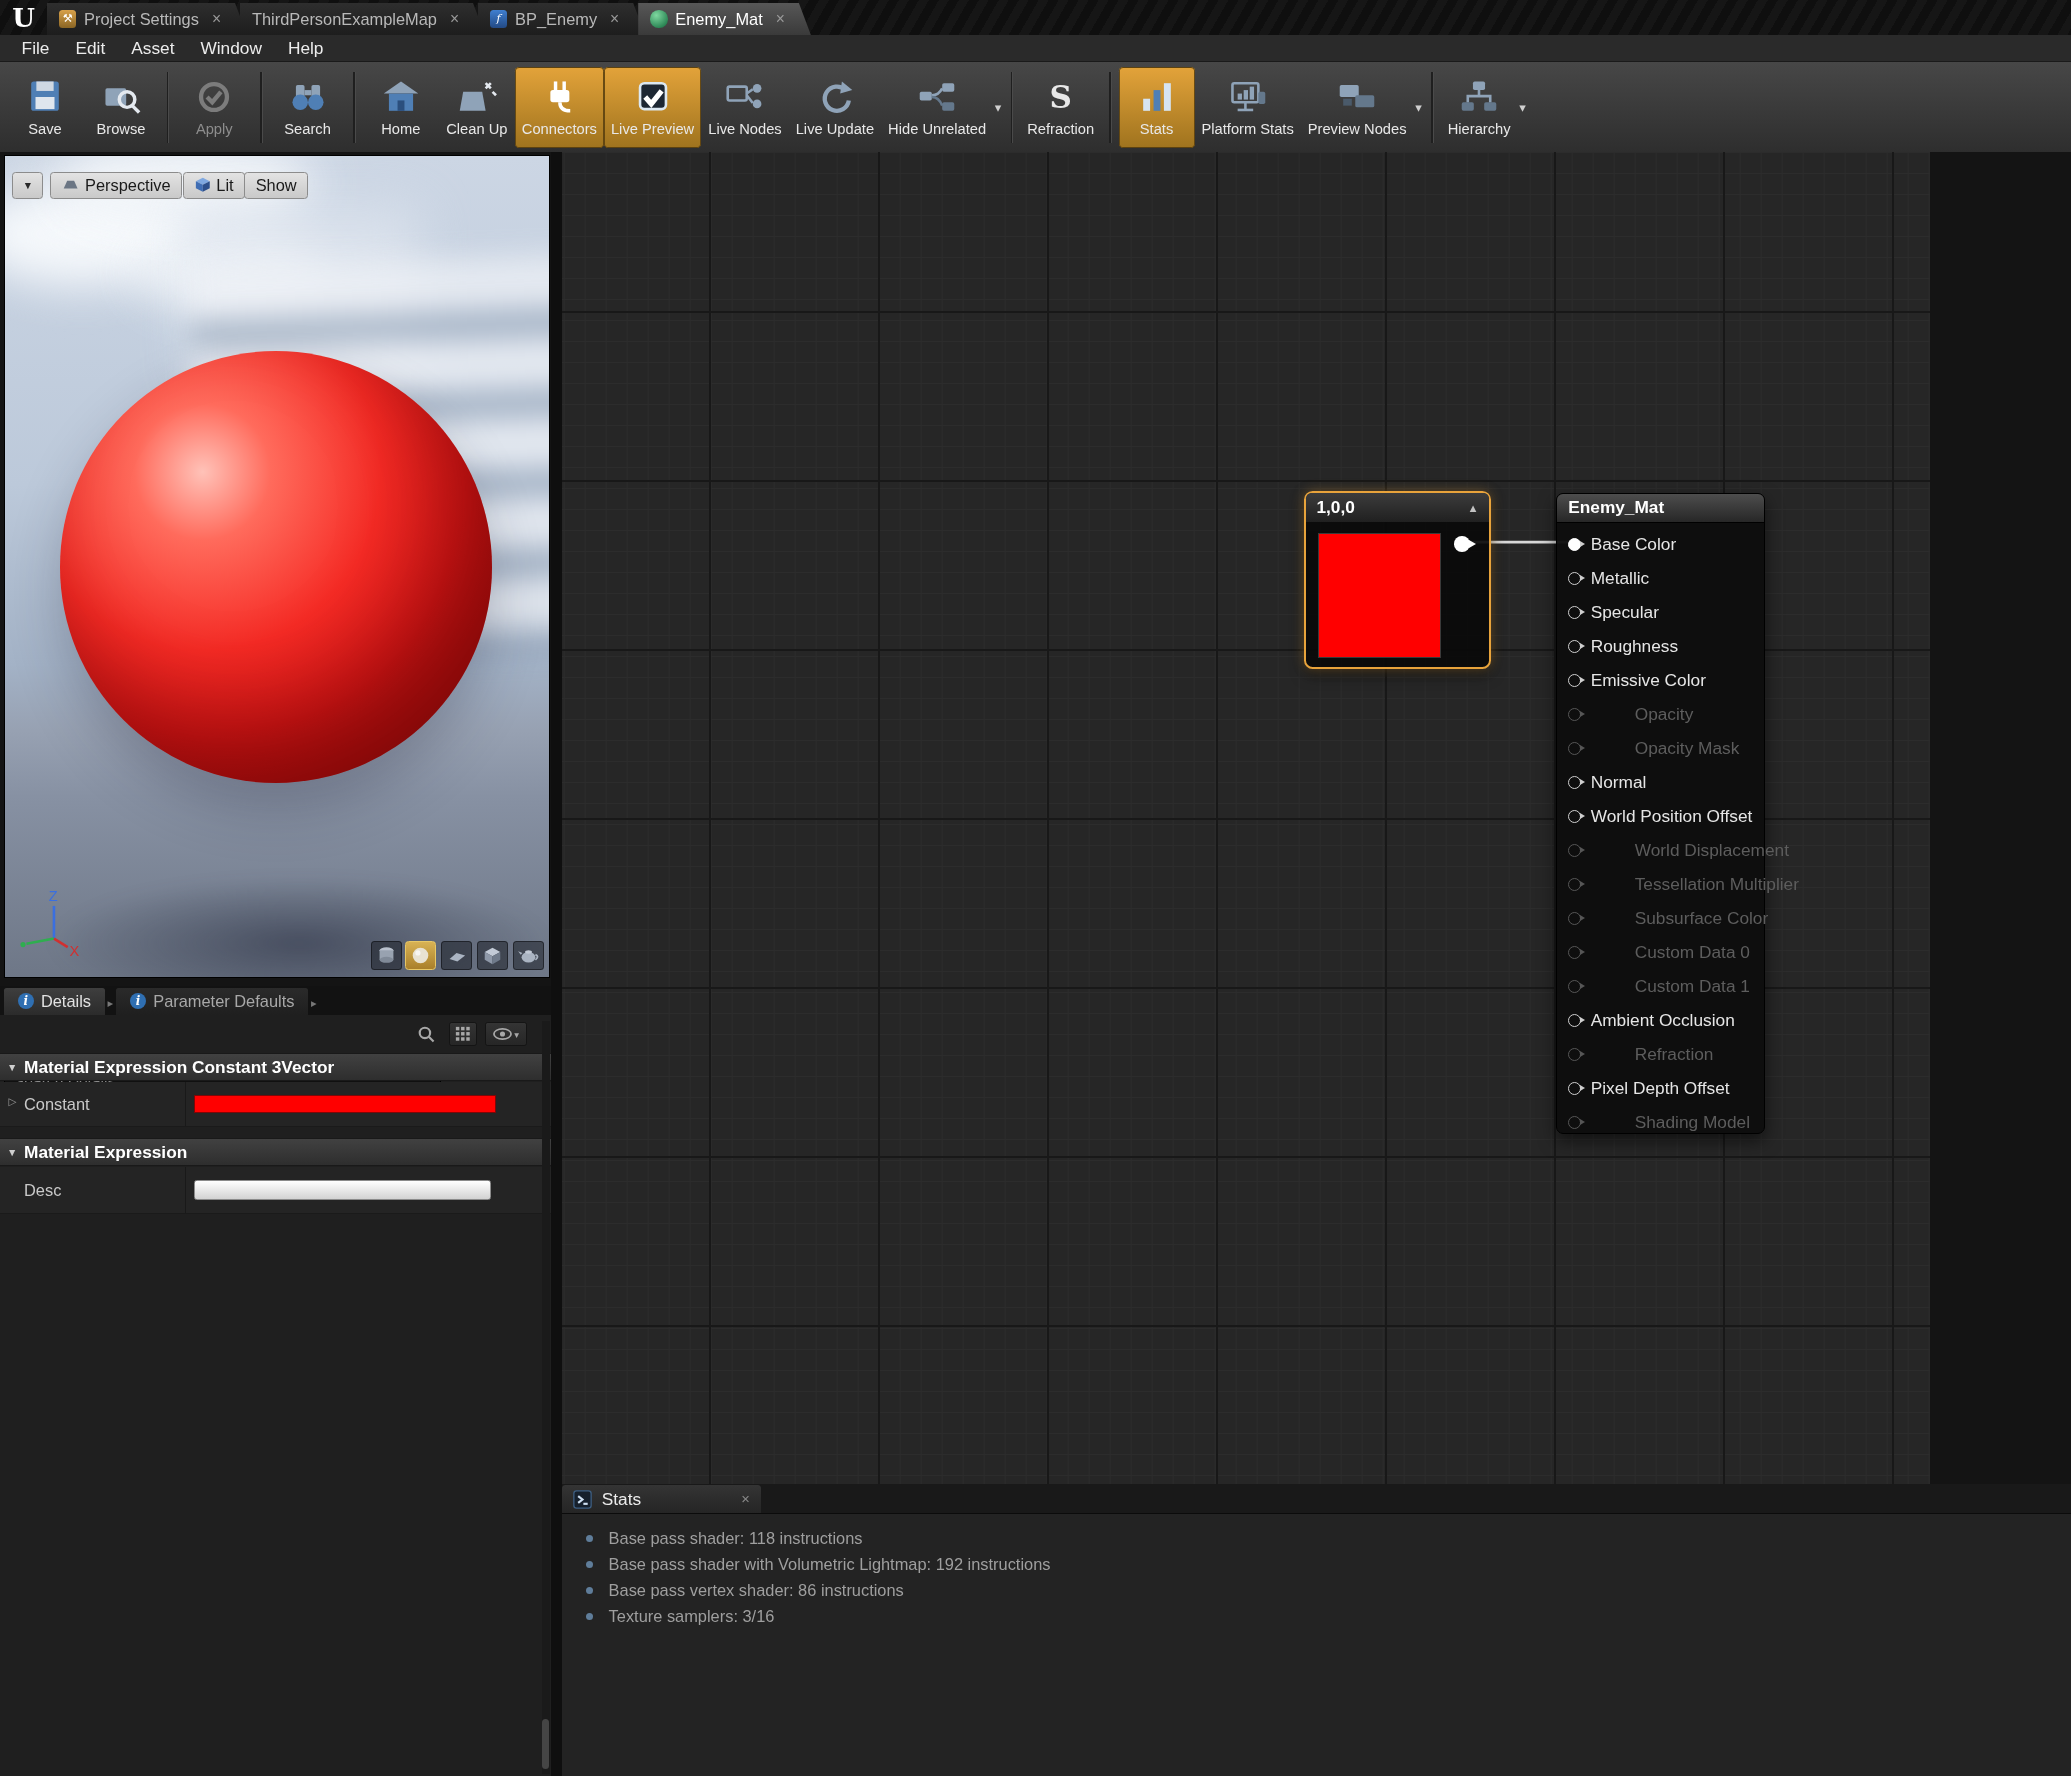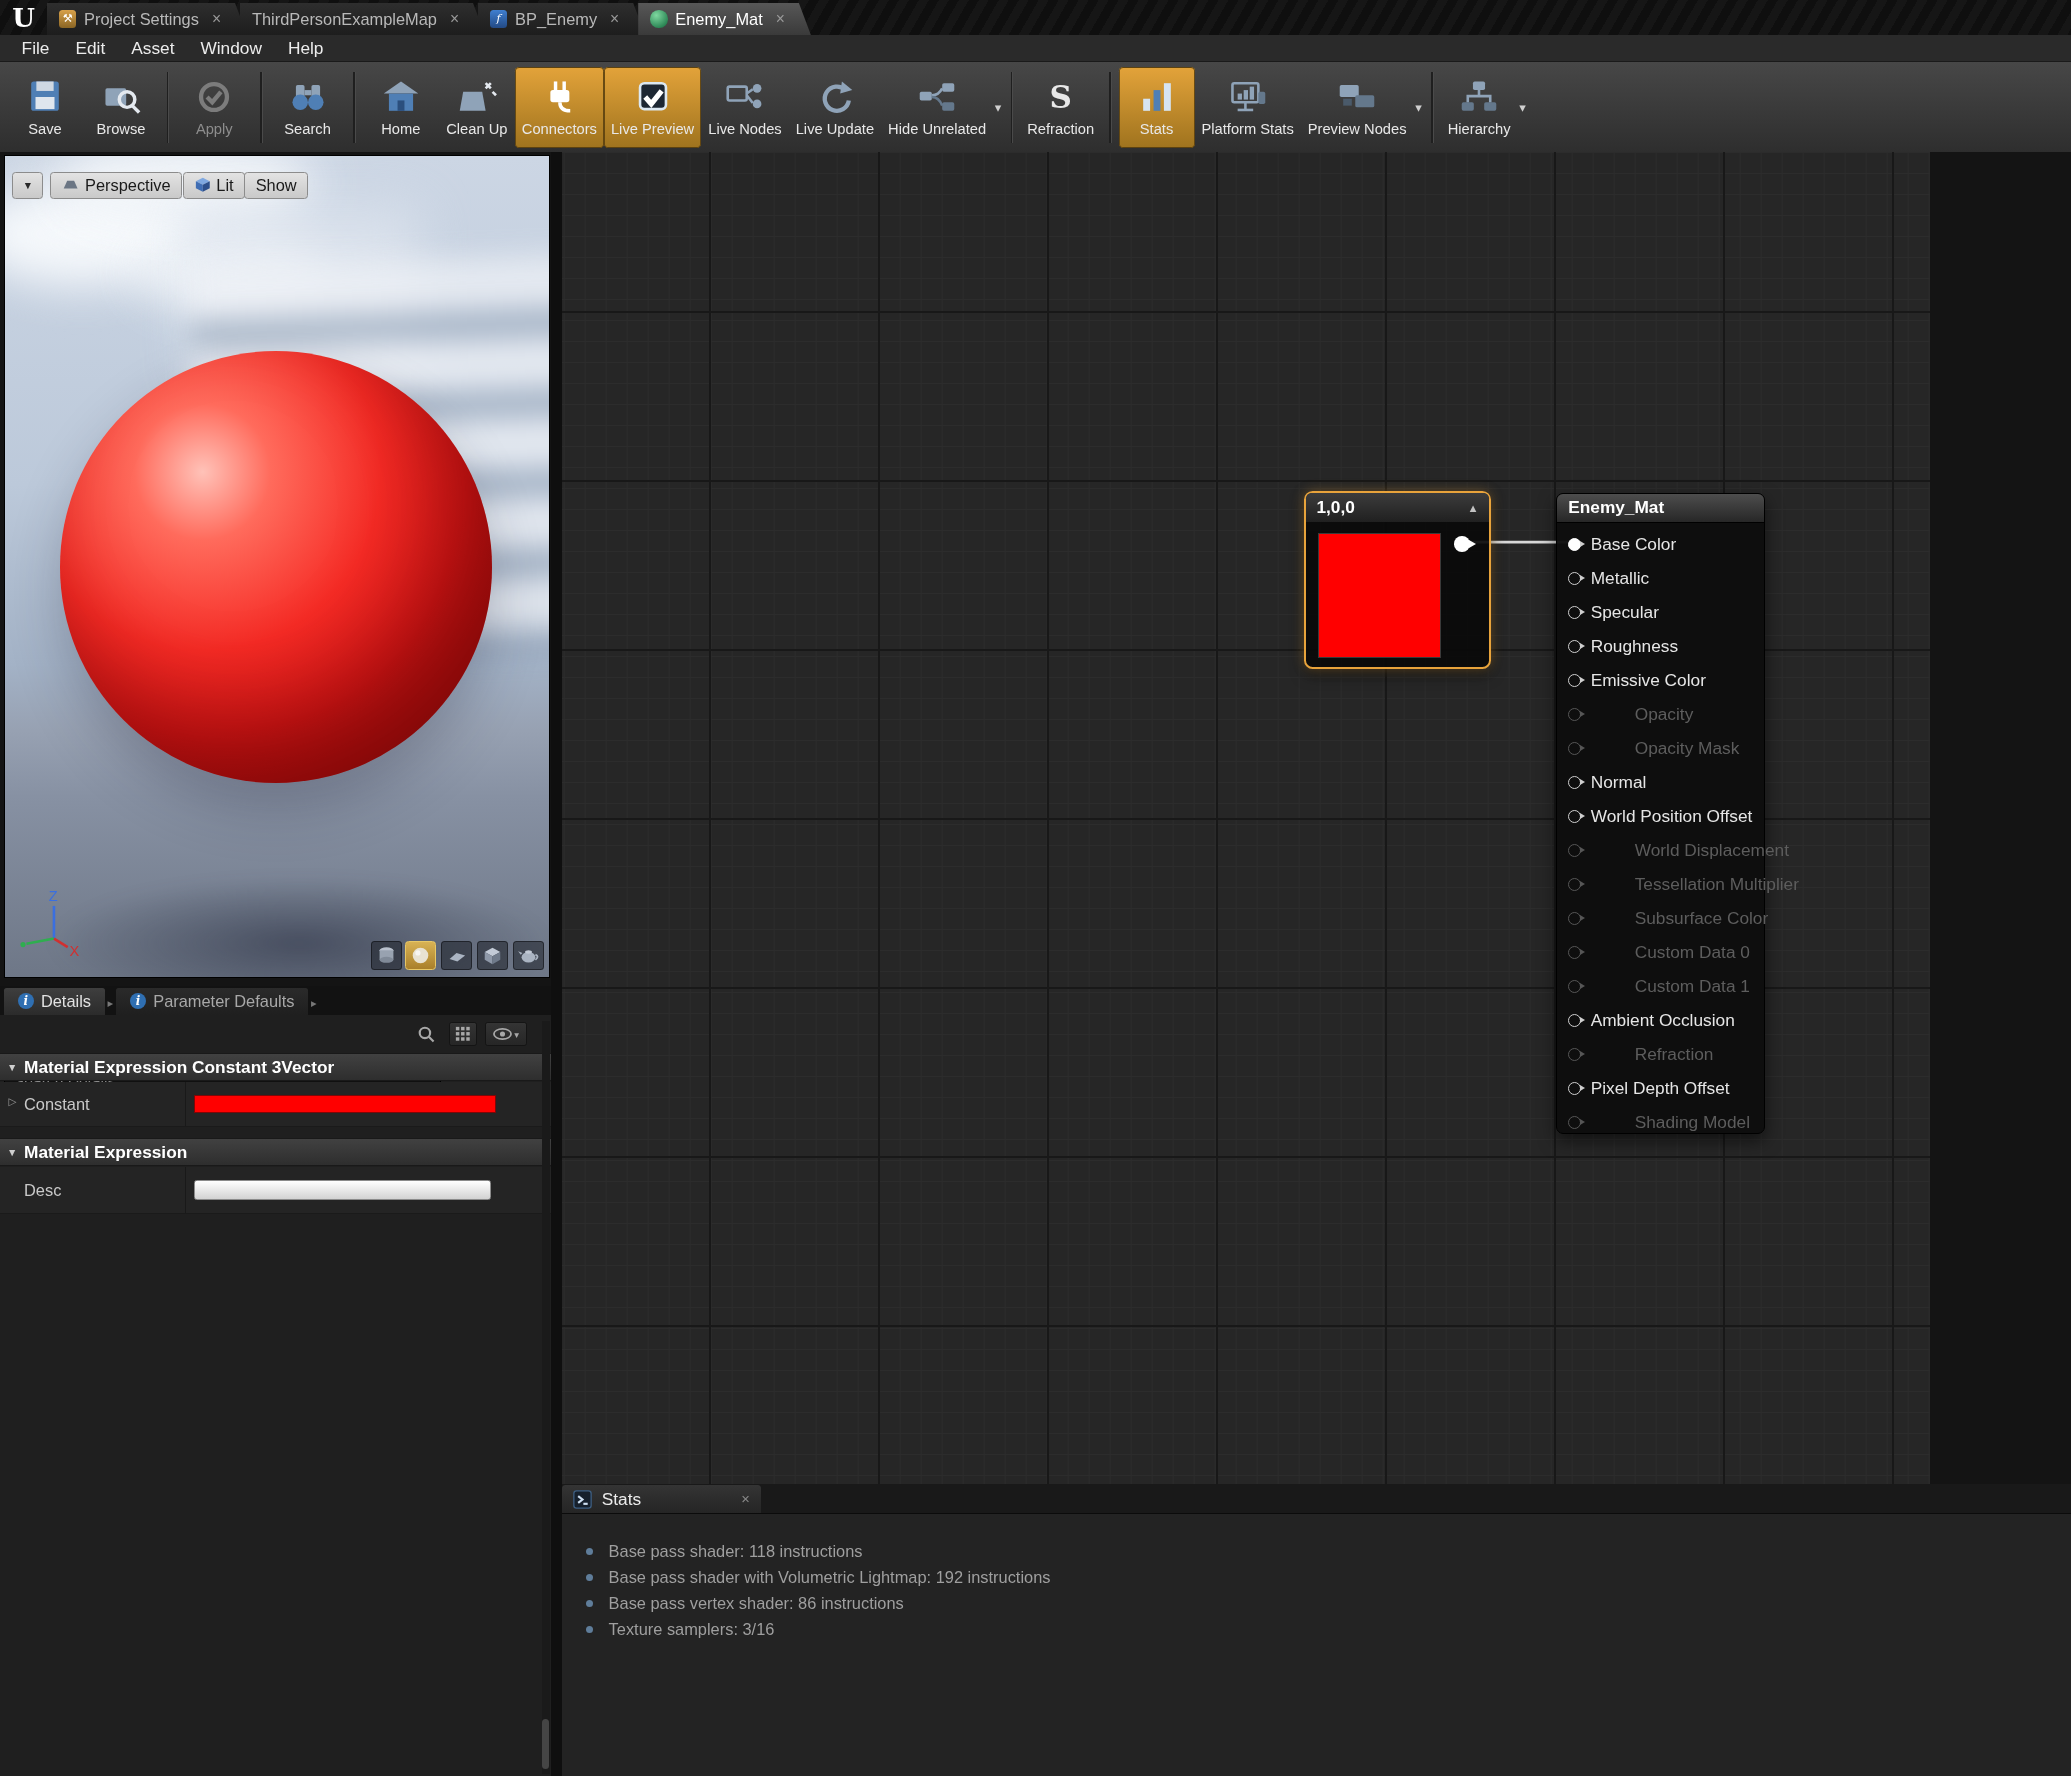--- a/index.html
+++ b/index.html
@@ -143,21 +143,21 @@
   .pin-row.inactive .pin-lbl { color:#5d5d5d;margin-left:44px; }
 
   
   .stats-tabrow { position:absolute; left:562px; top:1484px; width:1510px; height:29px; background:#191919;
     display:flex; align-items:flex-end; }
   .stats-tab { width:199px; height:28px; margin-left:0; background:linear-gradient(#343434,#252525);
     border-radius:3.5px 3.5px 0 0; display:flex; align-items:center; gap:9.5px; padding:0 11.2px;
     color:#ececec; font-size:17.3px; }
   .stats-tab .close { margin-left:auto; color:#888; font-size:14.7px; }
   .stats-body { position:absolute; left:562px; top:1513px; width:1510px; height:264px; background:#232323;
-    border-top:0.9px solid #0b0b0b; padding-top:24px; }
+    border-top:0.9px solid #0b0b0b; padding-top:11px; }
   .stat-line { display:flex; align-items:center; gap:15.6px; height:26px; margin-left:24px; }
   .stat-dot { width:7px; height:7px; border-radius:50%; background:#5f7d9a; flex:none; }
   .stat-text { color:#9f9f9f; font-size:16.4px; }
 
   .axis-gizmo { position:absolute; left:8.6px; top:731px; }
 </style>
 </head>
 <body>
 
 <div id="root">

